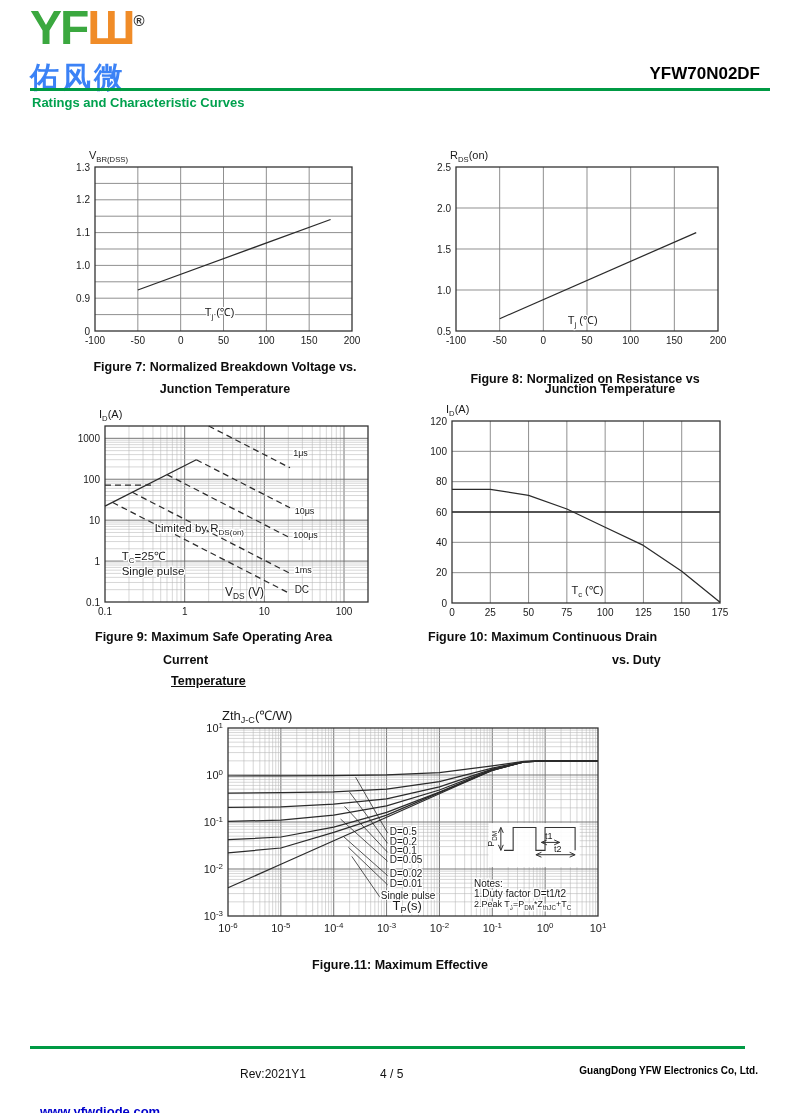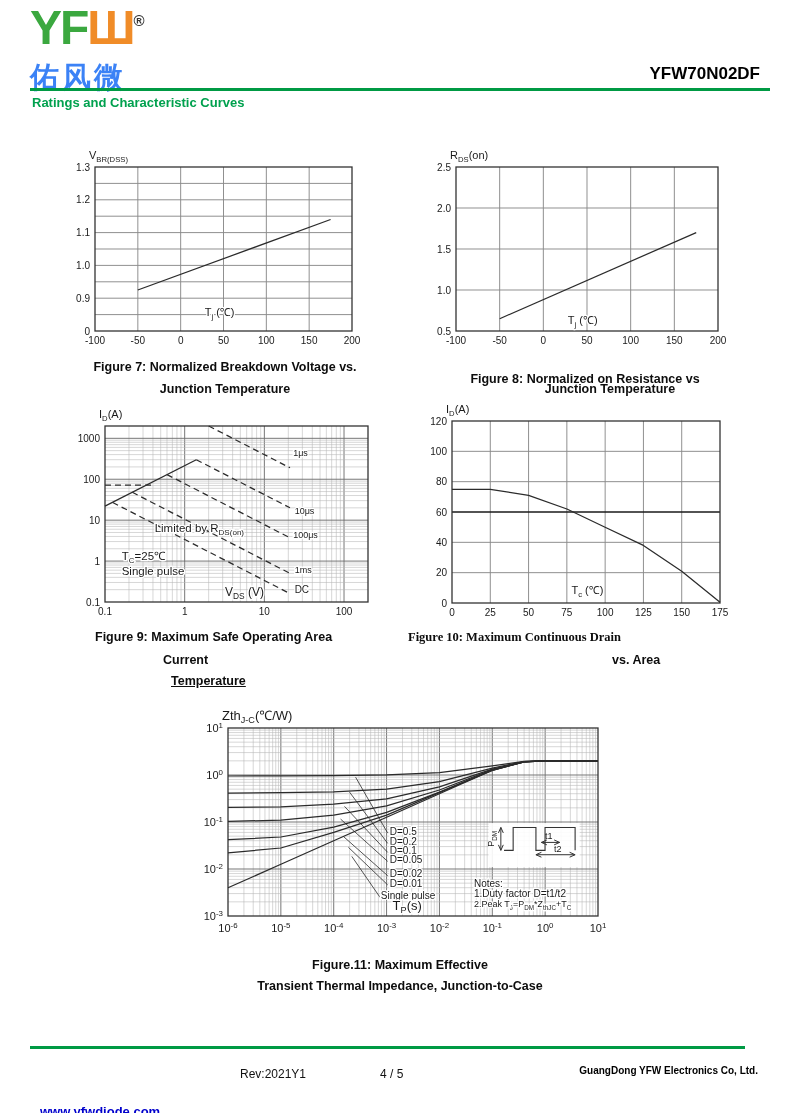--- a/index.html
+++ b/index.html
@@ -226,22 +226,22 @@
         <text x="32" y="213.5" text-anchor="end" font-size="10" fill="#1a1a1a"><tspan dy="0" font-size="10">0</tspan></text>
         <text x="32" y="183.16666666666666" text-anchor="end" font-size="10" fill="#1a1a1a"><tspan dy="0" font-size="10">20</tspan></text>
         <text x="32" y="152.83333333333334" text-anchor="end" font-size="10" fill="#1a1a1a"><tspan dy="0" font-size="10">40</tspan></text>
         <text x="32" y="122.5" text-anchor="end" font-size="10" fill="#1a1a1a"><tspan dy="0" font-size="10">60</tspan></text>
         <text x="32" y="92.16666666666667" text-anchor="end" font-size="10" fill="#1a1a1a"><tspan dy="0" font-size="10">80</tspan></text>
         <text x="32" y="61.833333333333314" text-anchor="end" font-size="10" fill="#1a1a1a"><tspan dy="0" font-size="10">100</tspan></text>
         <text x="32" y="31.5" text-anchor="end" font-size="10" fill="#1a1a1a"><tspan dy="0" font-size="10">120</tspan></text>
         <text x="31" y="20" text-anchor="start" font-size="11" fill="#1a1a1a"><tspan dy="0" font-size="11">I</tspan><tspan dy="3" font-size="7.699999999999999">D</tspan><tspan dy="-3" font-size="11">(A)</tspan></text>
         <text x="156.45142857142858" y="200.9" text-anchor="start" font-size="11" fill="#1a1a1a" stroke="#ffffff" stroke-width="2.6" paint-order="stroke"><tspan dy="0" font-size="11">T</tspan><tspan dy="3" font-size="7.699999999999999">c</tspan><tspan dy="-3" font-size="11"> (℃)</tspan></text>
       </svg></div>
-  <div class="caption" style="left:408px;top:630px;font-family:Liberation Serif, serif;">Figure 10: Maximum Continuous Drain</div>
-  <div class="caption" style="left:612px;top:653px;">vs. Area</div>
+  <div class="caption" style="left:428px;top:630px;">Figure 10: Maximum Continuous Drain</div>
+  <div class="caption" style="left:612px;top:653px;">vs. Duty</div>
 
   <div class="chart" style="left:185px;top:700px;width:425px;height:244px;"><svg width="425" height="244" viewBox="0 0 425 244">
         <line x1="58.911585485096154" y1="28" x2="58.911585485096154" y2="216" stroke="#b5b5b5" stroke-width="0.55"></line>
         <line x1="68.21926632089645" y1="28" x2="68.21926632089645" y2="216" stroke="#b5b5b5" stroke-width="0.55"></line>
         <line x1="74.82317097019231" y1="28" x2="74.82317097019231" y2="216" stroke="#b5b5b5" stroke-width="0.55"></line>
         <line x1="79.94555737204671" y1="28" x2="79.94555737204671" y2="216" stroke="#b5b5b5" stroke-width="0.55"></line>
         <line x1="84.1308518059926" y1="28" x2="84.1308518059926" y2="216" stroke="#b5b5b5" stroke-width="0.55"></line>
         <line x1="87.66946782932501" y1="28" x2="87.66946782932501" y2="216" stroke="#b5b5b5" stroke-width="0.55"></line>
         <line x1="90.73475645528845" y1="28" x2="90.73475645528845" y2="216" stroke="#b5b5b5" stroke-width="0.55"></line>
         <line x1="93.4385326417929" y1="28" x2="93.4385326417929" y2="216" stroke="#b5b5b5" stroke-width="0.55"></line>
@@ -389,21 +389,20 @@
         <line x1="356.4015866445985" y1="142.41031397972546" x2="361.8801202864724" y2="139.96375126136803" stroke="#333" stroke-width="1"></line>
         <text x="363.6907709598281" y="139.41031397972546" text-anchor="middle" font-size="9" fill="#1a1a1a"><tspan dy="0" font-size="9">t1</tspan></text>
         <line x1="350.93469840817636" y1="154.73242888864445" x2="390.1140641025354" y2="154.73242888864445" stroke="#333" stroke-width="1"></line>
         <line x1="390.1140641025354" y1="154.73242888864445" x2="384.6355304606615" y2="152.28586617028702" stroke="#333" stroke-width="1"></line>
         <line x1="390.1140641025354" y1="154.73242888864445" x2="384.6355304606615" y2="157.17899160700188" stroke="#333" stroke-width="1"></line>
         <line x1="350.93469840817636" y1="154.73242888864445" x2="356.4132320500502" y2="157.17899160700188" stroke="#333" stroke-width="1"></line>
         <line x1="350.93469840817636" y1="154.73242888864445" x2="356.4132320500502" y2="152.28586617028702" stroke="#333" stroke-width="1"></line>
         <text x="372.80225135386513" y="151.73242888864445" text-anchor="middle" font-size="9" fill="#1a1a1a"><tspan dy="0" font-size="9">t2</tspan></text>
       </svg></div>
   <div class="caption center" style="left:180px;top:958px;width:440px;">Figure.11: Maximum Effective</div>
-  <div class="caption center" style="left:180px;top:979px;width:440px;">Transient Thermal Impedance, Junction-to-Case</div>
 
   <div class="hr-green-footer" style="background: rgb(0, 154, 68);"></div>
   <a href="#" class="f-link" style="color: rgb(0, 0, 204);">www.yfwdiode.com</a>
   <div class="f-rev">Rev:2021Y1</div>
   <div class="f-page">4 / 5</div>
   <div class="f-company">GuangDong YFW Electronics Co, Ltd.</div>
 
 </div>
 
 </body></html>

